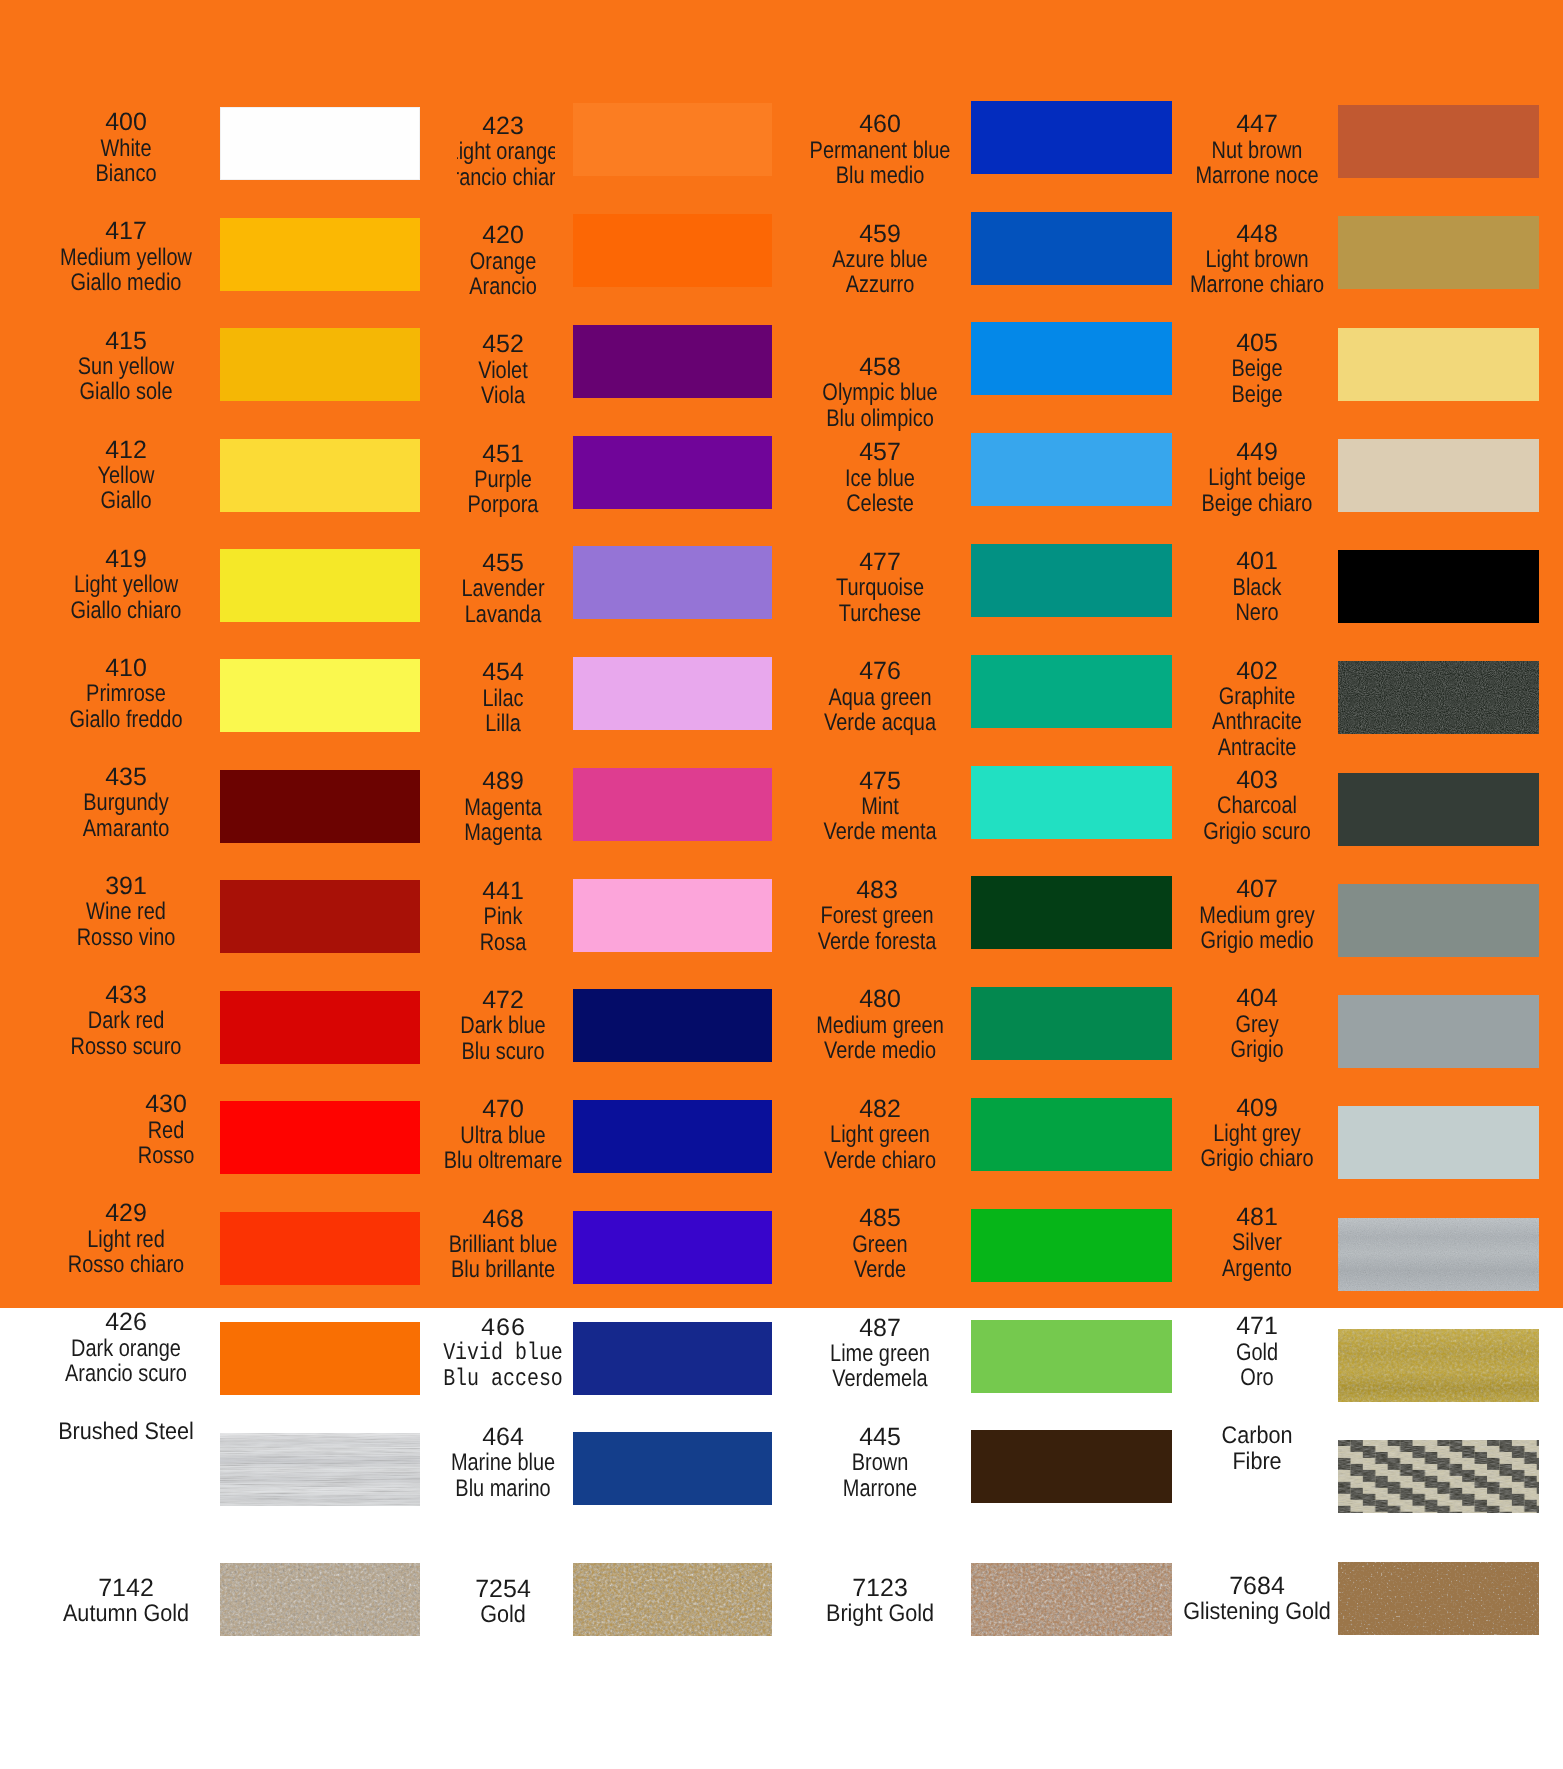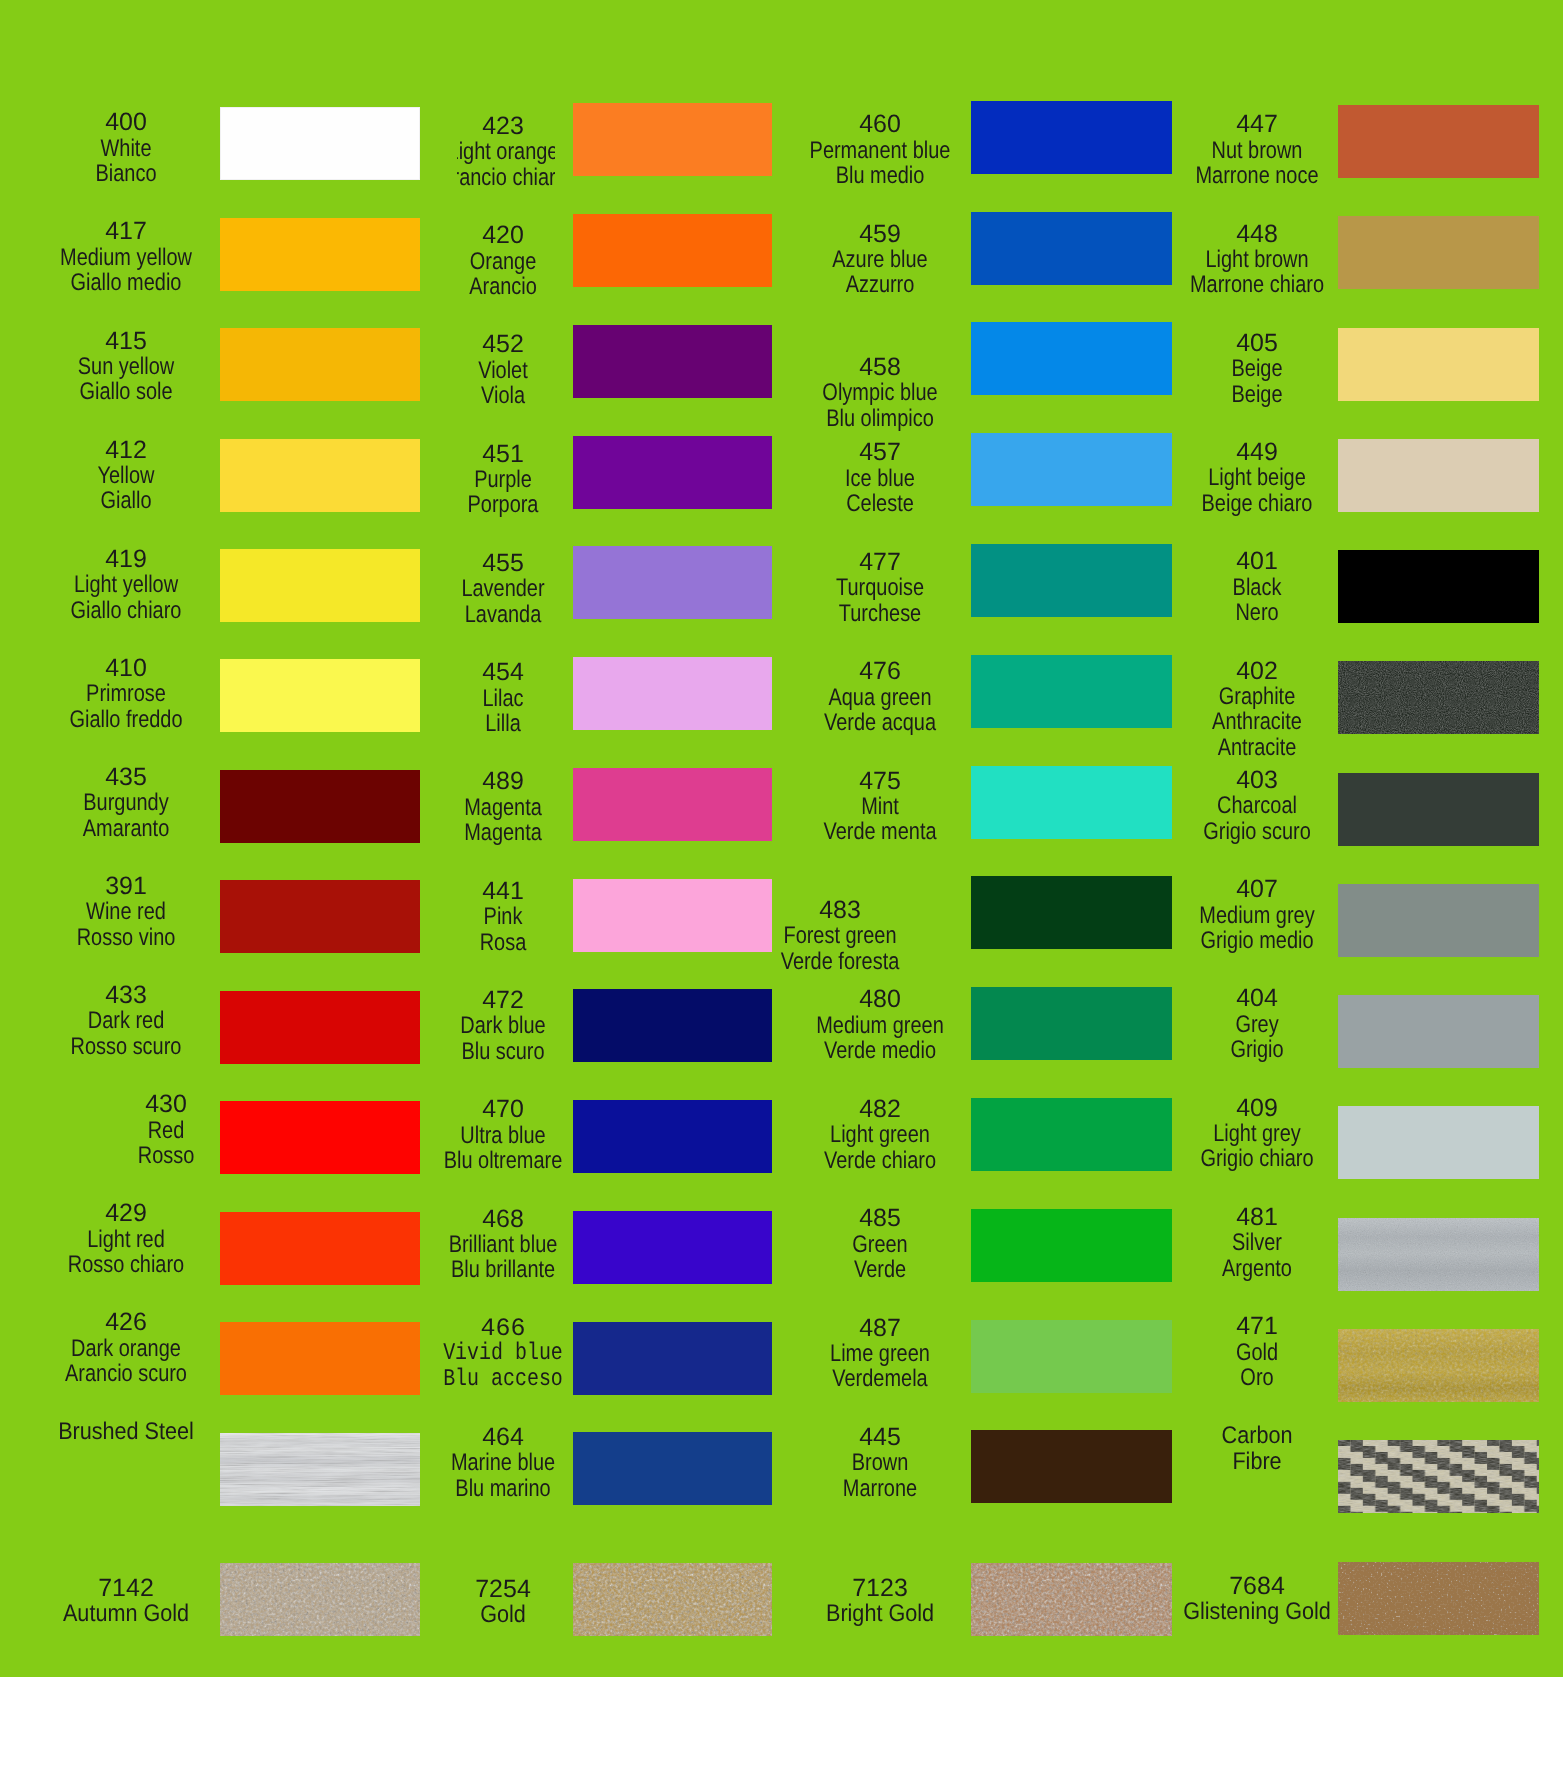--- a/index.html
+++ b/index.html
@@ -1,20 +1,20 @@
 <!DOCTYPE html>
 <html><head>
 <meta charset="utf-8">
 <title>Colour Chart</title>
 <style>
 html,body{margin:0;padding:0;}
 body{width:1563px;height:1769px;background:#ffffff;position:relative;overflow:hidden;
      font-family:"Liberation Sans","DejaVu Sans",sans-serif;color:#1b1b1b;
      -webkit-font-smoothing:antialiased;text-rendering:geometricPrecision;}
-.sheet{position:absolute;left:0;top:0;width:1563px;height:1677px;background:#84cc16;}
+.sheet{position:absolute;left:0;top:0;width:1563px;height:1308px;background:#f97316;}
 .labels{position:absolute;text-align:center;white-space:nowrap;}
 .code{font-size:25px;line-height:25.4px;font-weight:400;transform:scaleX(0.999);transform-origin:50% 50%;}
 .nm{font-size:24px;line-height:25.4px;font-weight:400;transform:scaleX(0.831);transform-origin:50% 50%;}
 .nm.wide{transform:scaleX(0.90);}
 .sw{position:absolute;width:200px;height:73px;overflow:hidden;}
 .sw.ol{box-shadow:inset 0 0 0 1px #f1f1f2;}
 .grain{position:absolute;left:-12%;top:-25%;width:124%;height:152%;pointer-events:none;}
 .clipwrap{position:absolute;overflow:hidden;}
 .clipinner{position:absolute;text-align:center;white-space:nowrap;}
 .defs{position:absolute;width:0;height:0;overflow:hidden;}
@@ -302,21 +302,21 @@
       <div class="nm">Aqua green</div>
       <div class="nm">Verde acqua</div>
     </div>
     <div class="sw" style="left: 971.3px; top: 654.8px; width: 200.4px; background-color: rgb(4, 171, 131);"></div>
     <div class="labels" style="left:755.0px;top:768.6px;width:250px;">
       <div class="code">475</div>
       <div class="nm">Mint</div>
       <div class="nm">Verde menta</div>
     </div>
     <div class="sw" style="left: 971.3px; top: 765.6px; width: 200.4px; background-color: rgb(33, 224, 194);"></div>
-    <div class="labels" style="left:715px;top:878.0px;width:250px;margin-top:20px;">
+    <div class="labels" style="left:752px;top:878.0px;width:250px;">
       <div class="code">483</div>
       <div class="nm">Forest green</div>
       <div class="nm">Verde foresta</div>
     </div>
     <div class="sw" style="left: 971.3px; top: 876.4px; width: 200.4px; background-color: rgb(3, 62, 21);"></div>
     <div class="labels" style="left:755.0px;top:987.4px;width:250px;">
       <div class="code">480</div>
       <div class="nm">Medium green</div>
       <div class="nm">Verde medio</div>
     </div>

